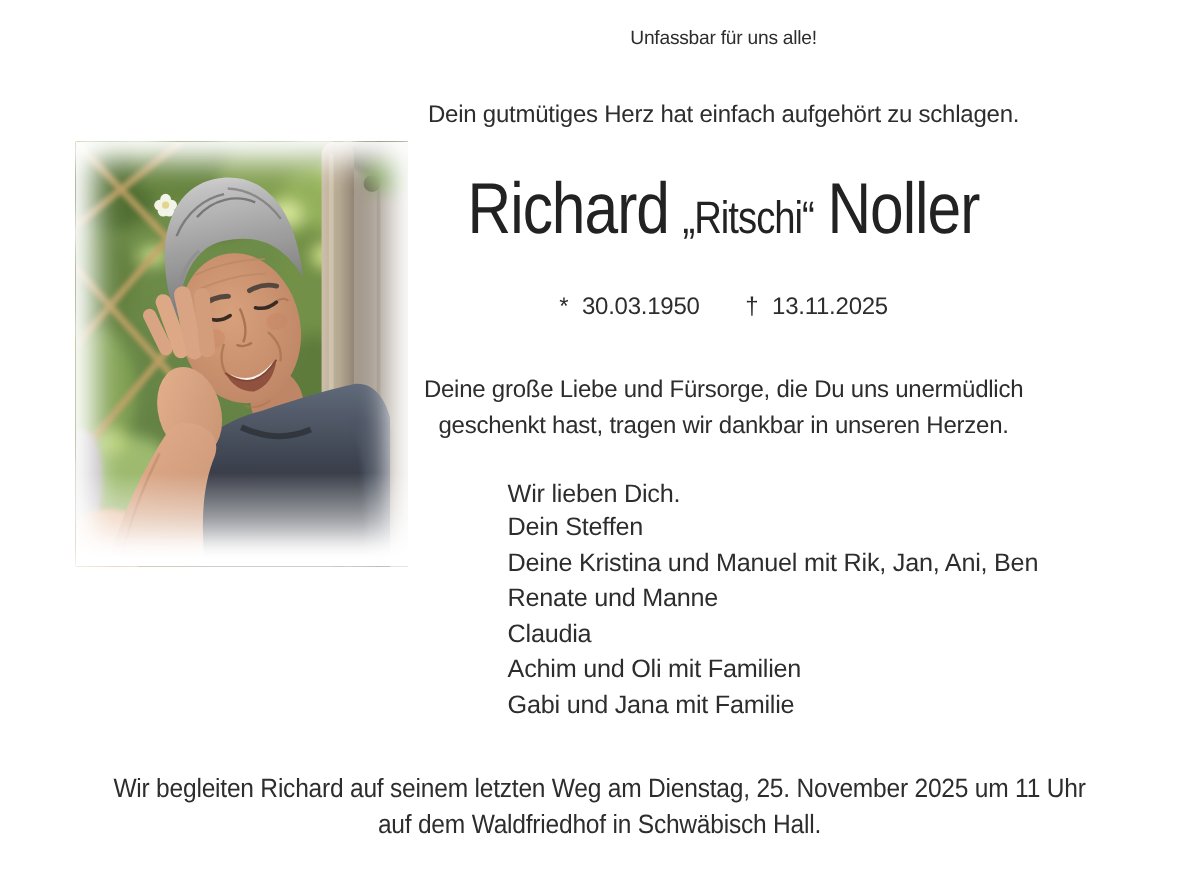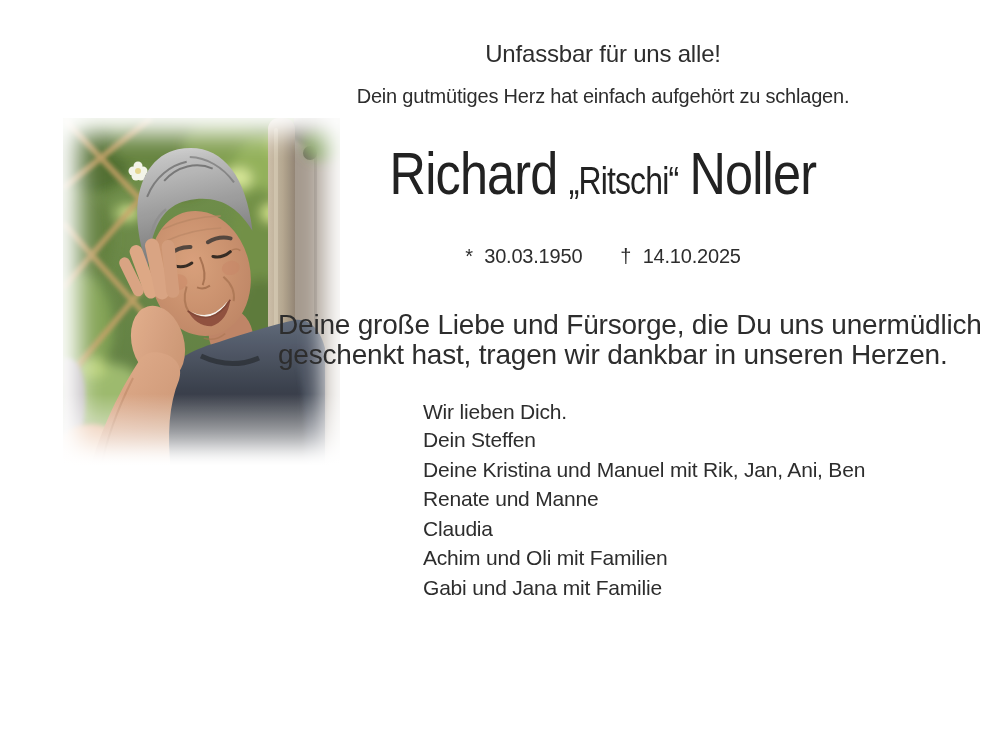--- a/index.html
+++ b/index.html
@@ -11,36 +11,36 @@
     font-family: "Liberation Sans", sans-serif;
     color: #2d2d2d;
     letter-spacing: -0.2px;
     overflow: hidden;
   }
   .abs { position: absolute; }
 
   
   .col { left: 278px; width: 650px; text-align: center; }
 
-  .header-line1 { top: 40px; font-size: 24px; }
+  .header-line1 { top: 24px; font-size: 16px; }
   .header-line2 { top: 85px; font-size: 20px; white-space: nowrap; }
 
   .name-block { top: 138px; height: 72px; line-height: 72px; white-space: nowrap; }
   .name-inner { display: inline-block; transform: scaleX(0.84); letter-spacing: -1px; }
   .name-main { font-size: 60px; color: #222222; }
   .name-nick { font-size: 38px; color: #222222; }
   .nick-gap-l { margin-left: 10px; }
   .nick-gap-r { margin-right: 10px; }
 
   .dates { top: 245px; font-size: 20px; }
   .dates .inner { display: inline-flex; gap: 38px; }
   .date-item { white-space: nowrap; }
   .date-sym { display: inline-block; margin-right: 6px; }
 
-  .tribute { top: 310px; font-size: 28px; line-height: 30px; white-space: nowrap; }
+  .tribute { top: 310px; font-size: 20px; line-height: 30px; white-space: nowrap; }
 
   .farewell-block { left: 423px; top: 399px; text-align: left; }
   .farewell { font-size: 21px; line-height: 26px; }
   .mourner { font-size: 21px; line-height: 29.5px; white-space: nowrap; }
 
   .place-date { left: 52px; top: 553px; width: 290px; text-align: center;
                 font-size: 22px; line-height: 31px; }
 
   .funeral { left: 0; top: 642px; width: 1000px; text-align: center;
              font-size: 22px; line-height: 30px; }
@@ -209,35 +209,39 @@
   </div>
 
   <div class="abs col dates">
     <span class="inner">
       <span class="date-item">
         <span class="date-sym">*</span>
         <span>30.03.1950</span>
       </span>
       <span class="date-item">
         <span class="date-sym">†</span>
-        <span>14.10.2025</span>
+        <span>13.11.2025</span>
       </span>
     </span>
   </div>
 
   <div class="abs col tribute">
     <div>Deine große Liebe und Fürsorge, die Du uns unermüdlich</div>
     <div>geschenkt hast, tragen wir dankbar in unseren Herzen.</div>
   </div>
 
   <div class="abs farewell-block">
     <div class="farewell">Wir lieben Dich.</div>
     <div class="mourner">Dein Steffen</div>
     <div class="mourner">Deine Kristina und Manuel mit Rik, Jan, Ani, Ben</div>
     <div class="mourner">Renate und Manne</div>
     <div class="mourner">Claudia</div>
     <div class="mourner">Achim und Oli mit Familien</div>
     <div class="mourner">Gabi und Jana mit Familie</div>
   </div>
 
 
+  <div class="abs funeral">
+    <div><span class="cond">Wir begleiten Richard auf seinem letzten Weg am Dienstag, 25. November 2025 um 11 Uhr</span></div>
+    <div><span class="cond">auf dem Waldfriedhof in Schwäbisch Hall.</span></div>
+  </div>
 
 </div>
 
 </body></html>

